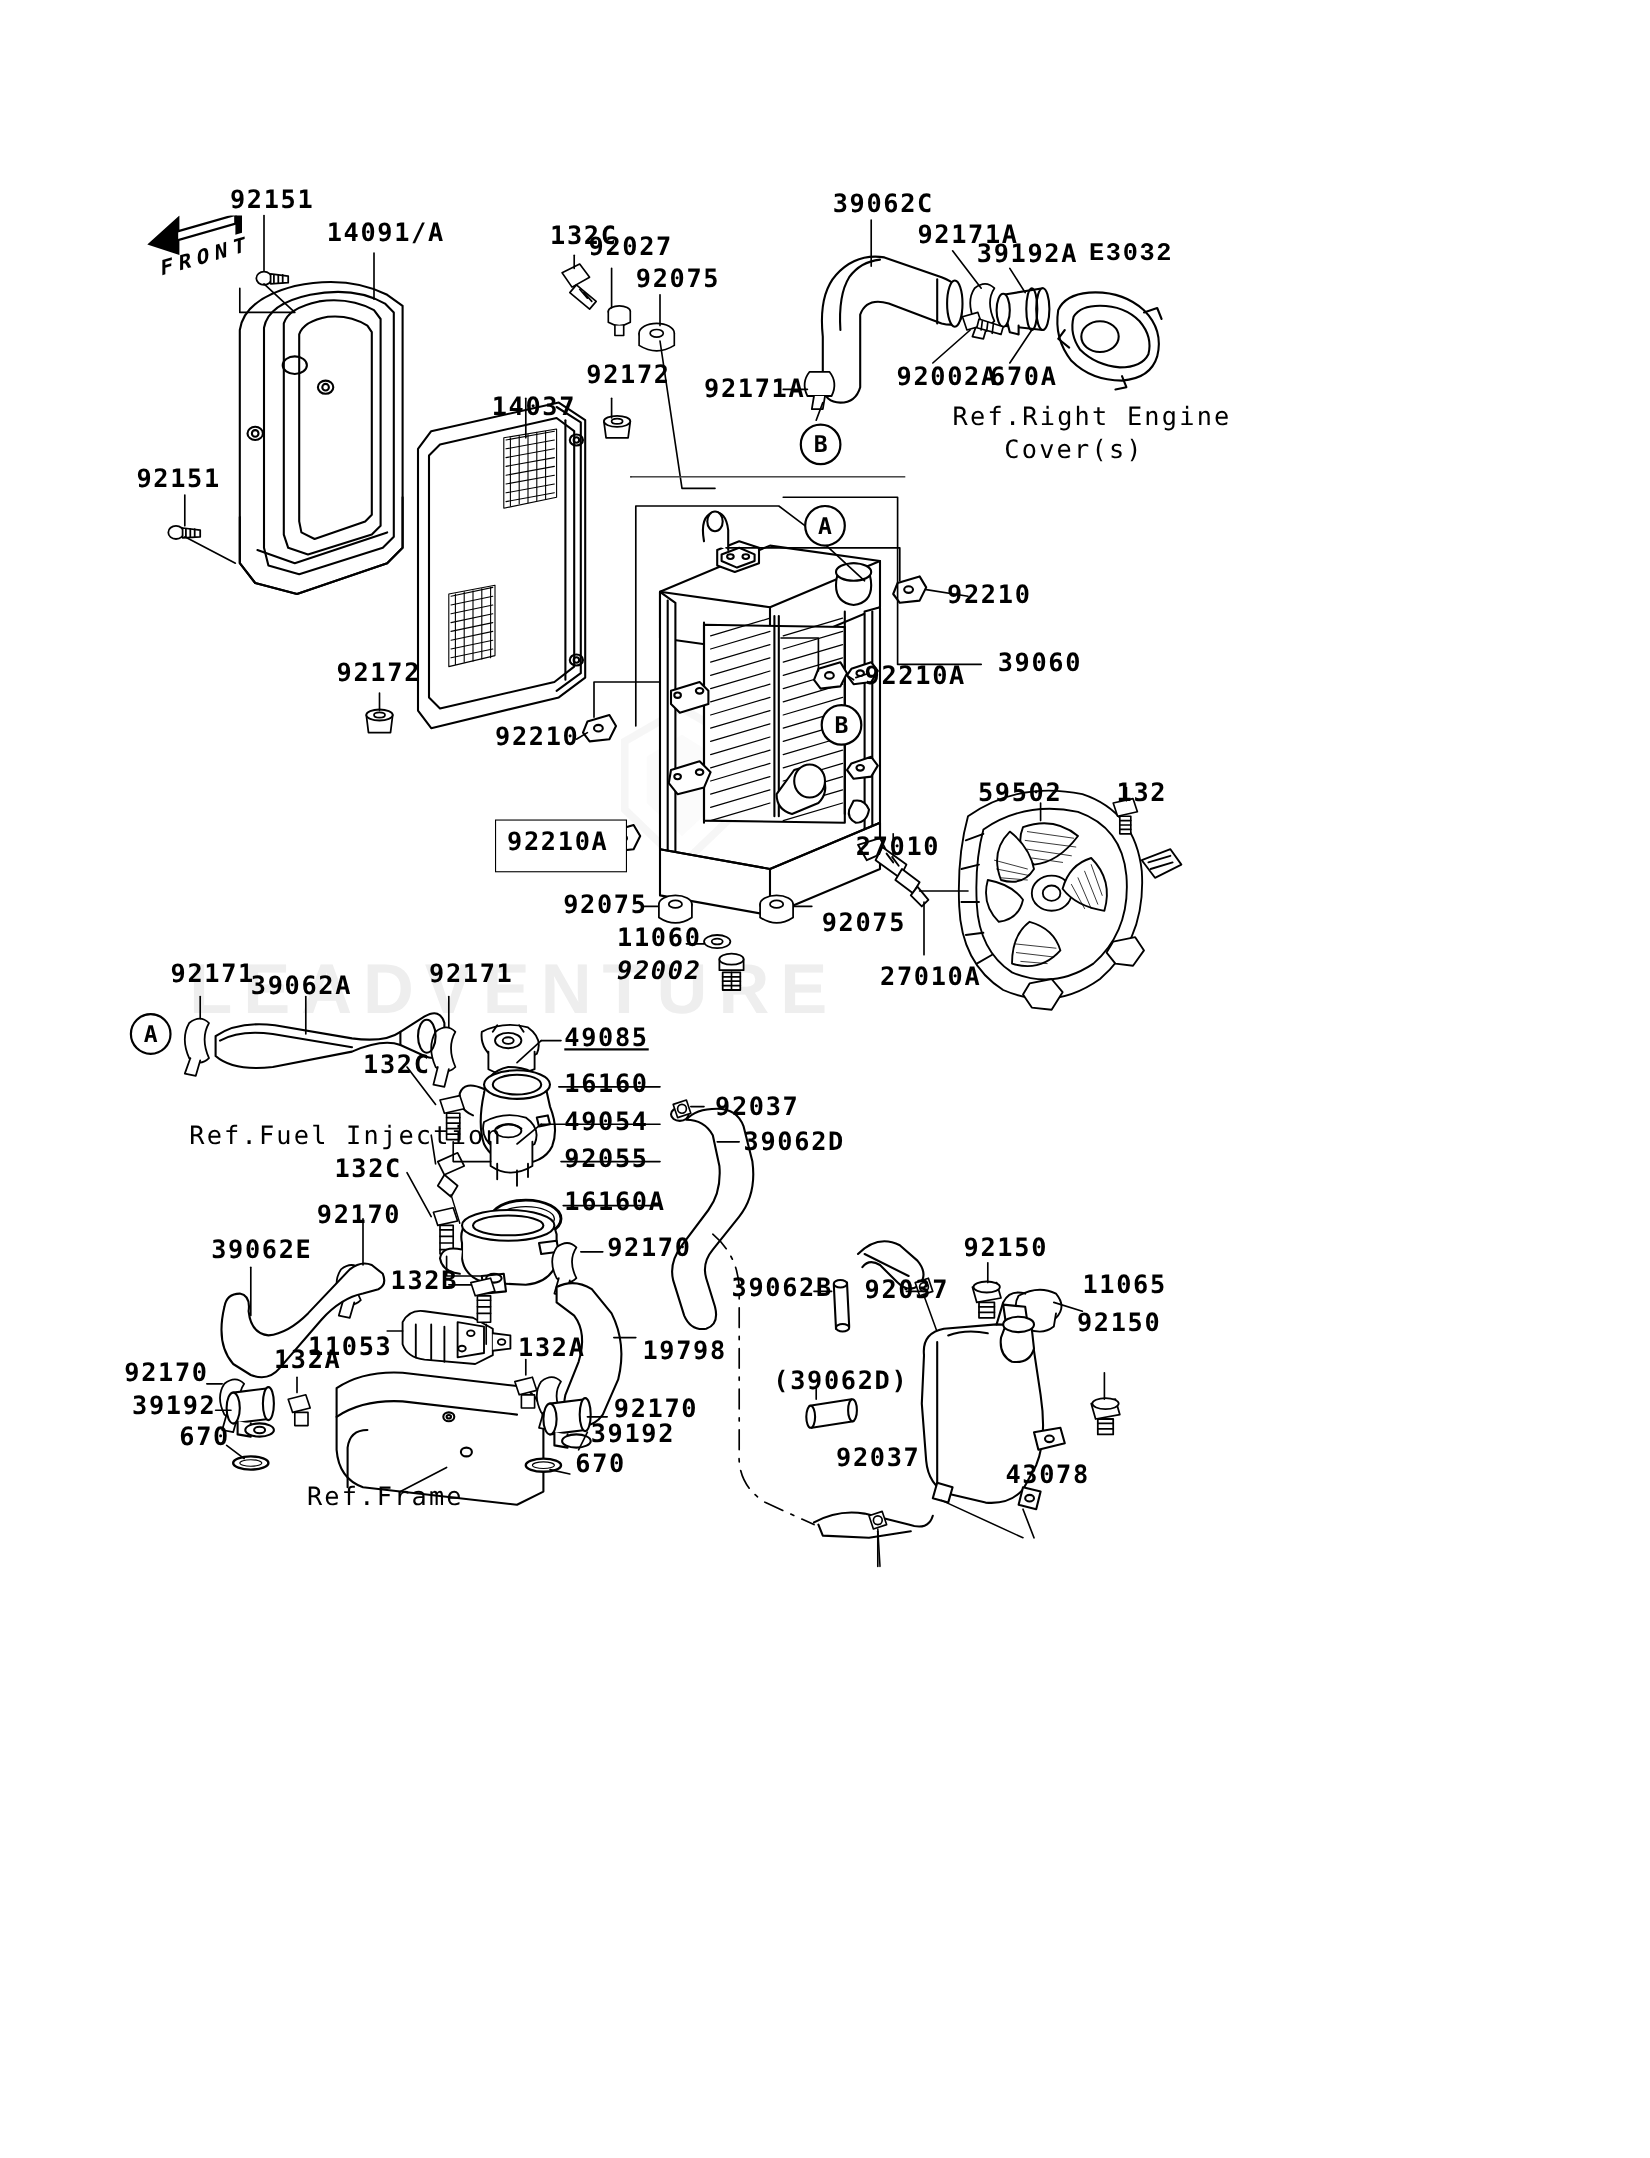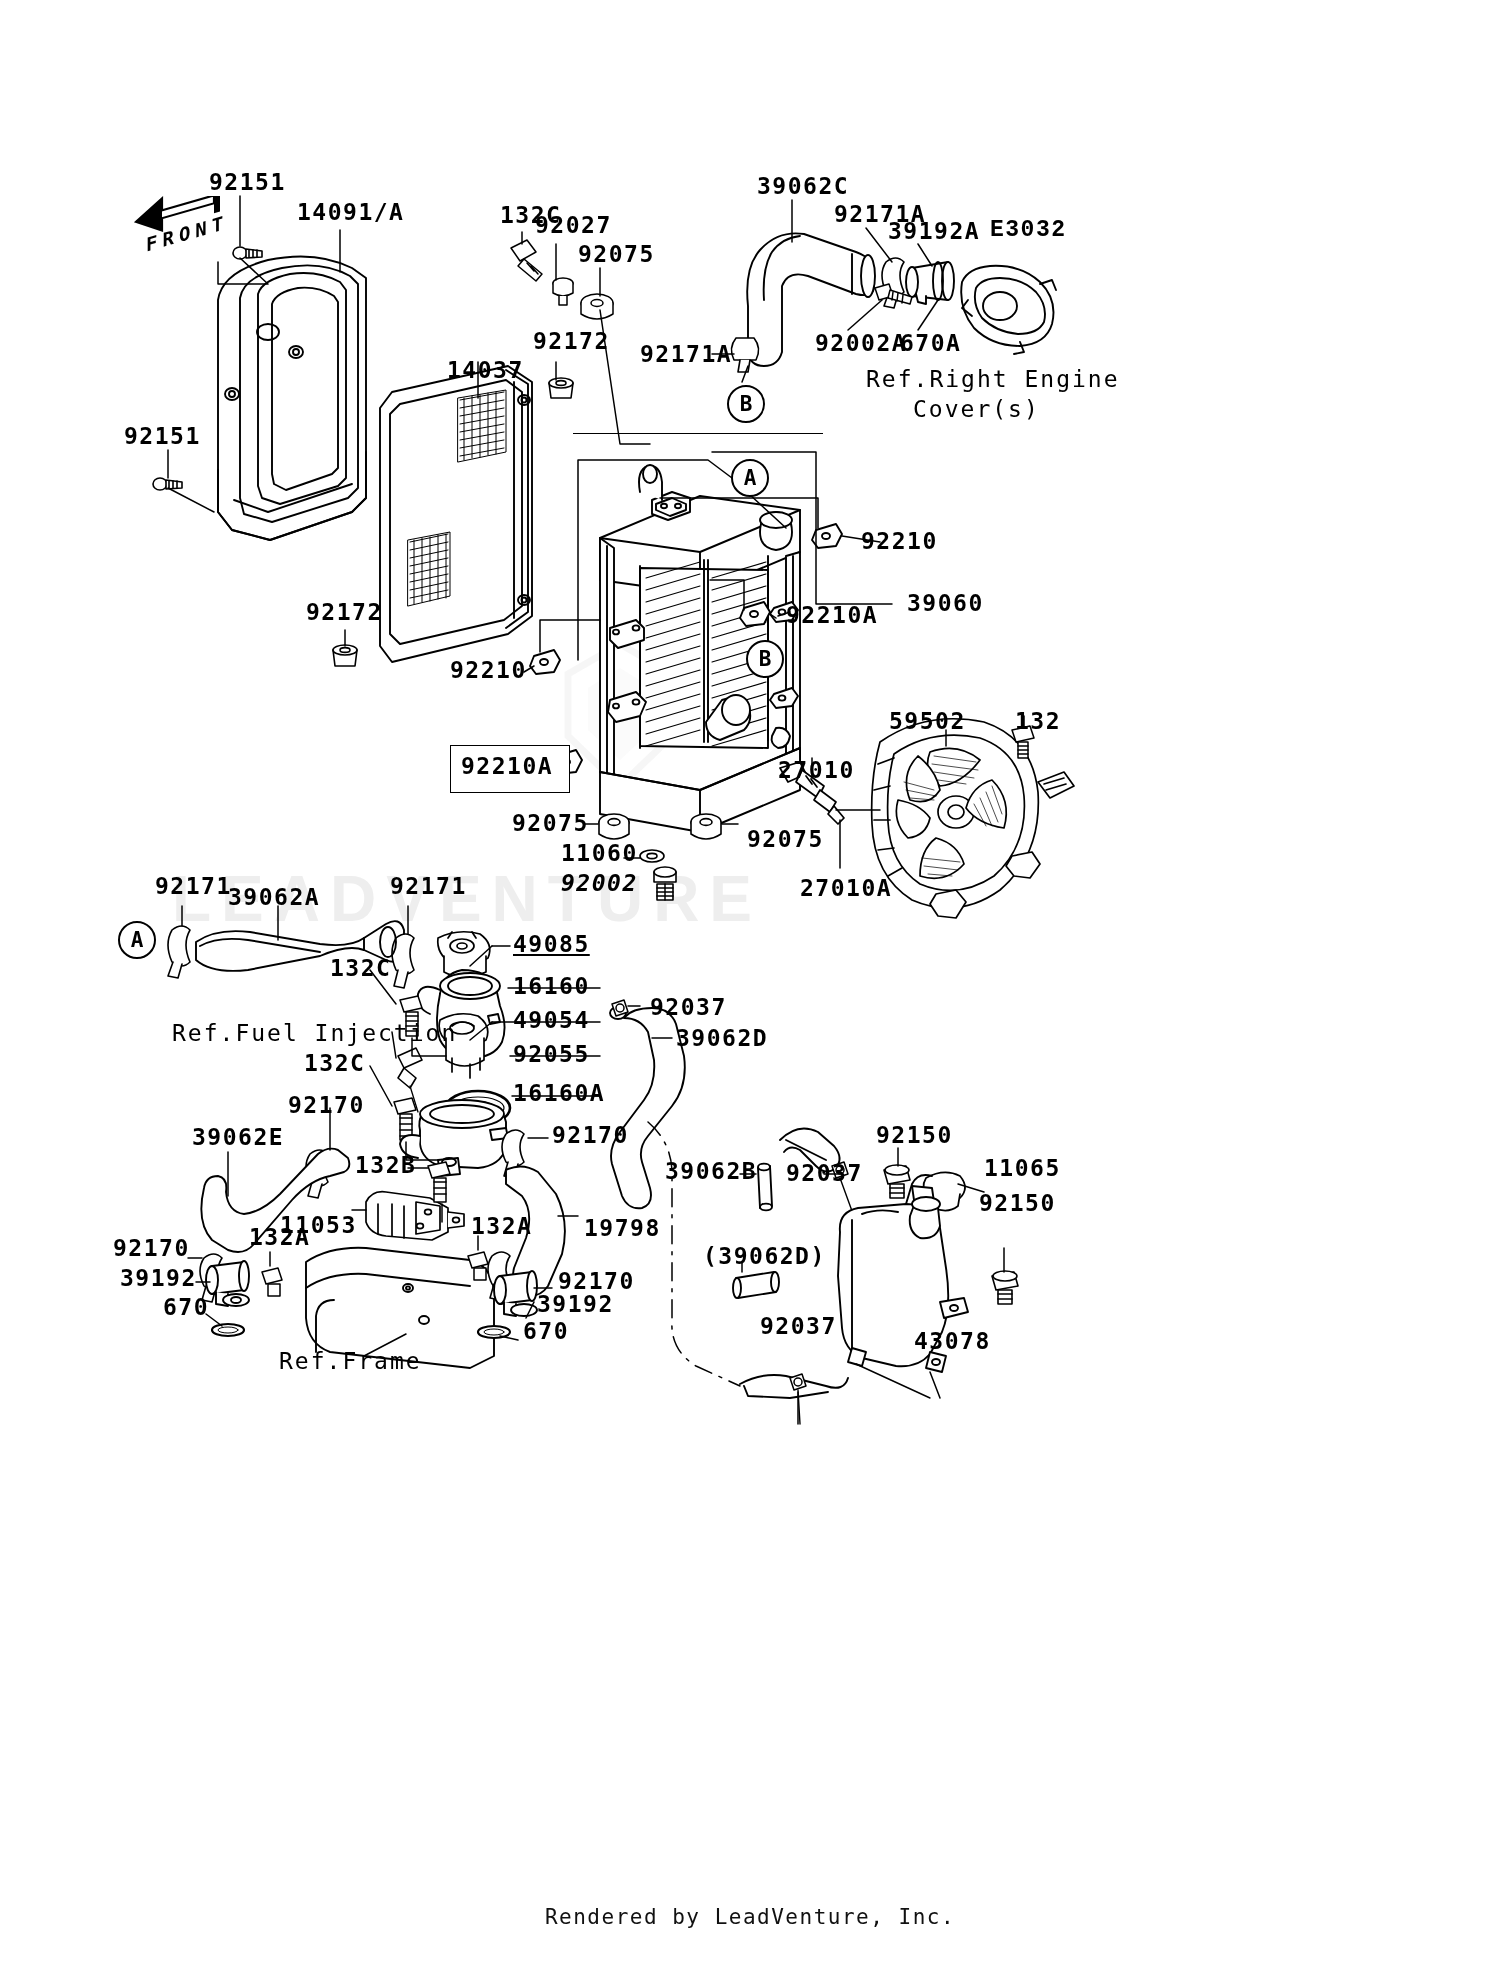--- a/index.html
+++ b/index.html
@@ -830,15 +830,14 @@
   <div class="lbl" style="left:876px;top:1124px;">92150</div>
   <div class="lbl" style="left:984px;top:1157px;">11065</div>
   <div class="lbl" style="left:979px;top:1192px;">92150</div>
   <div class="lbl" style="left:914px;top:1330px;">43078</div>
 
   <div class="lbl ref" style="left:866px;top:368px;">Ref.Right Engine</div>
   <div class="lbl ref" style="left:913px;top:398px;">Cover(s)</div>
   <div class="lbl ref" style="left:172px;top:1022px;">Ref.Fuel Injection</div>
   <div class="lbl ref" style="left:279px;top:1350px;">Ref.Frame</div>
 
-  <div id="footer">Rendered by LeadVenture, Inc.</div>
 
 </div>
 
 </body></html>

